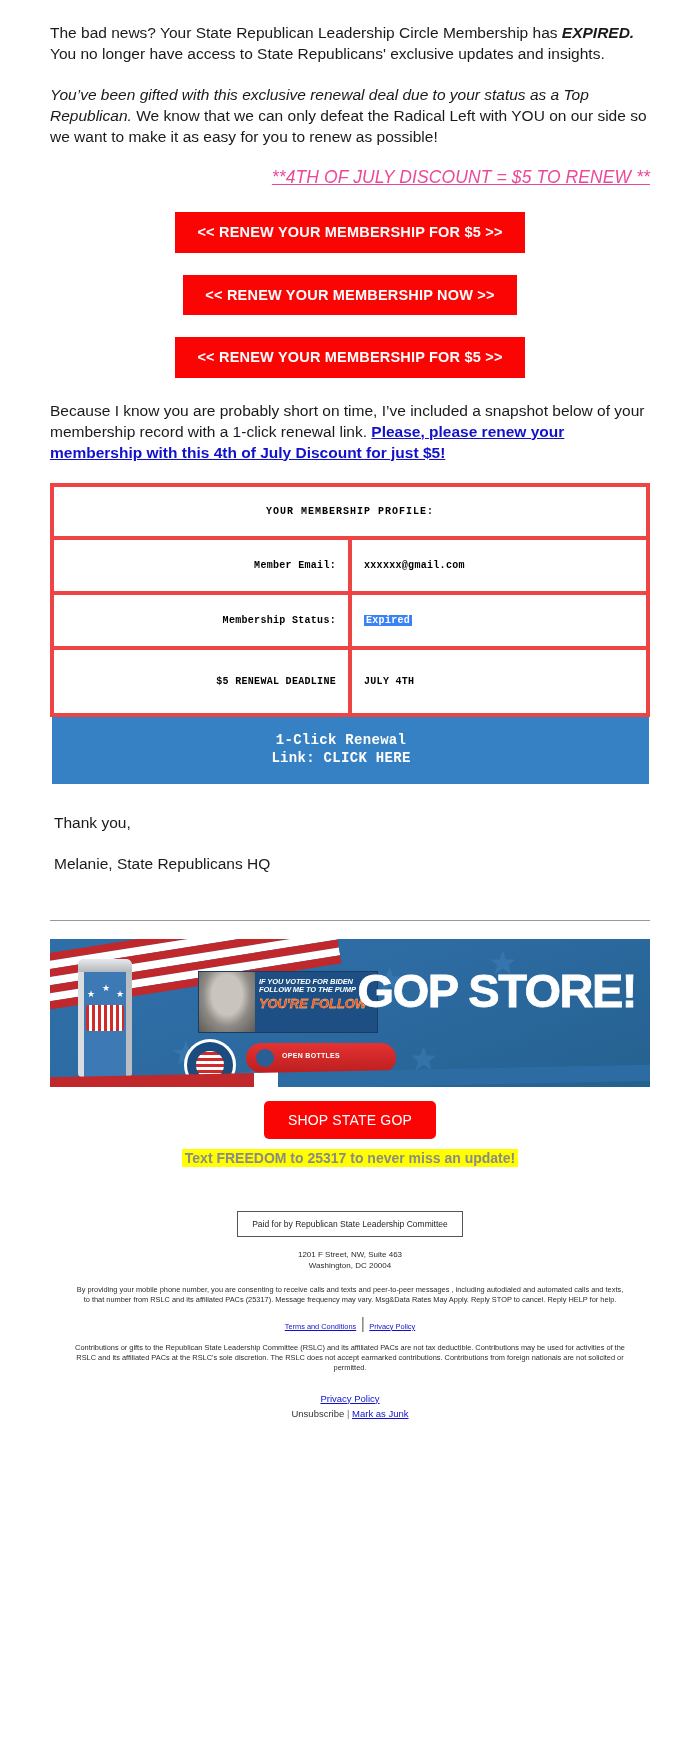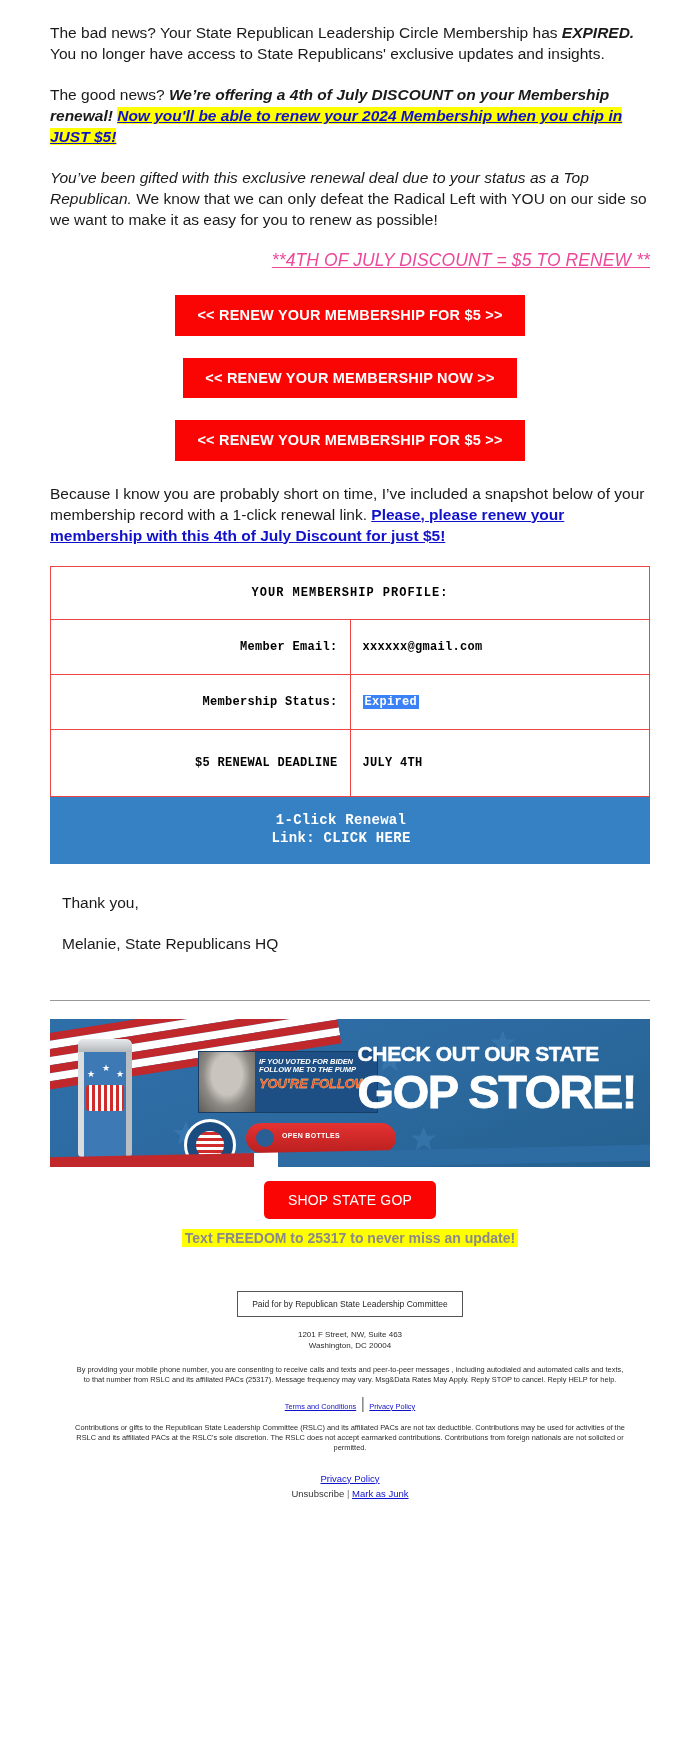--- a/index.html
+++ b/index.html
@@ -80,22 +80,22 @@
 
   
   .profile-table {
     width: 100%;
     border-collapse: collapse;
     margin: 16px 0 28px 0;
     font-family: "Liberation Mono", monospace;
     table-layout: fixed;
   }
   .profile-table td {
-    border: 1px solid #ef4444;
-    font-size: 12px;
+    border: 4px solid #ef4444;
+    font-size: 10px;
     font-weight: bold;
     color: #000000;
     letter-spacing: 0.3px;
   }
   td.profile-header {
     text-align: center;
     padding: 19px 10px;
     letter-spacing: 1px;
   }
   td.label-cell {
@@ -122,21 +122,21 @@
     padding: 14px 28px 16px 10px;
     border: 1px solid #3581c4;
     line-height: 18px;
     font-size: 14px;
   }
 
   
   .signoff {
     font-size: 15.5px;
     line-height: 21px;
-    margin: 0 0 20px 12px;
+    margin: 0 0 20px 4px;
     color: #1a1a1a;
   }
 
   
   .ad-divider {
     border: 0;
     border-top: 1px solid #999999;
     margin: 46px 50px 18px 50px;
   }
   .ad-wrap {
@@ -385,23 +385,20 @@
 <body>
 
 <div class="page">
 
   <div class="body-wrap">
 
     <p class="para">
       <span>The bad news? Your State Republican Leadership Circle Membership has </span><span class="bi">EXPIRED.</span><span> You no longer have access to State Republicans' exclusive updates and insights.</span>
     </p>
 
-    <p class="para">
-      <span>The good news? </span><span class="bi">We’re offering a 4th of July DISCOUNT on your Membership renewal! </span><a href="#" class="bluelink hl">Now you'll be able to renew your 2024 Membership when you chip in JUST $5!</a>
-    </p>
 
     <p class="para">
       <span class="i">You’ve been gifted with this exclusive renewal deal due to your status as a Top Republican.</span><span> We know that we can only defeat the Radical Left with YOU on our side so we want to make it as easy for you to renew as possible!</span>
     </p>
 
     <div class="discount-headline">**4TH OF JULY DISCOUNT = $5 TO RENEW **</div>
 
     <div class="cta-wrap">
       <button class="cta-btn">&lt;&lt; RENEW YOUR MEMBERSHIP FOR $5 &gt;&gt;</button>
     </div>
@@ -497,21 +494,20 @@
       <div class="banner-badge">
         <div class="badge-inner"></div>
       </div>
 
       <div class="banner-opener">
         <div class="opener-hole"></div>
         <div class="opener-text">OPEN BOTTLES</div>
       </div>
 
       <div class="banner-headline">
-        <span class="banner-line1">CHECK OUT OUR STATE</span>
         <span class="banner-line2">GOP STORE!</span>
       </div>
 
       <div class="banner-bottom-stripe"></div>
     </div>
 
     <div class="shop-wrap">
       <button class="shop-btn">SHOP STATE GOP</button>
     </div>
 

